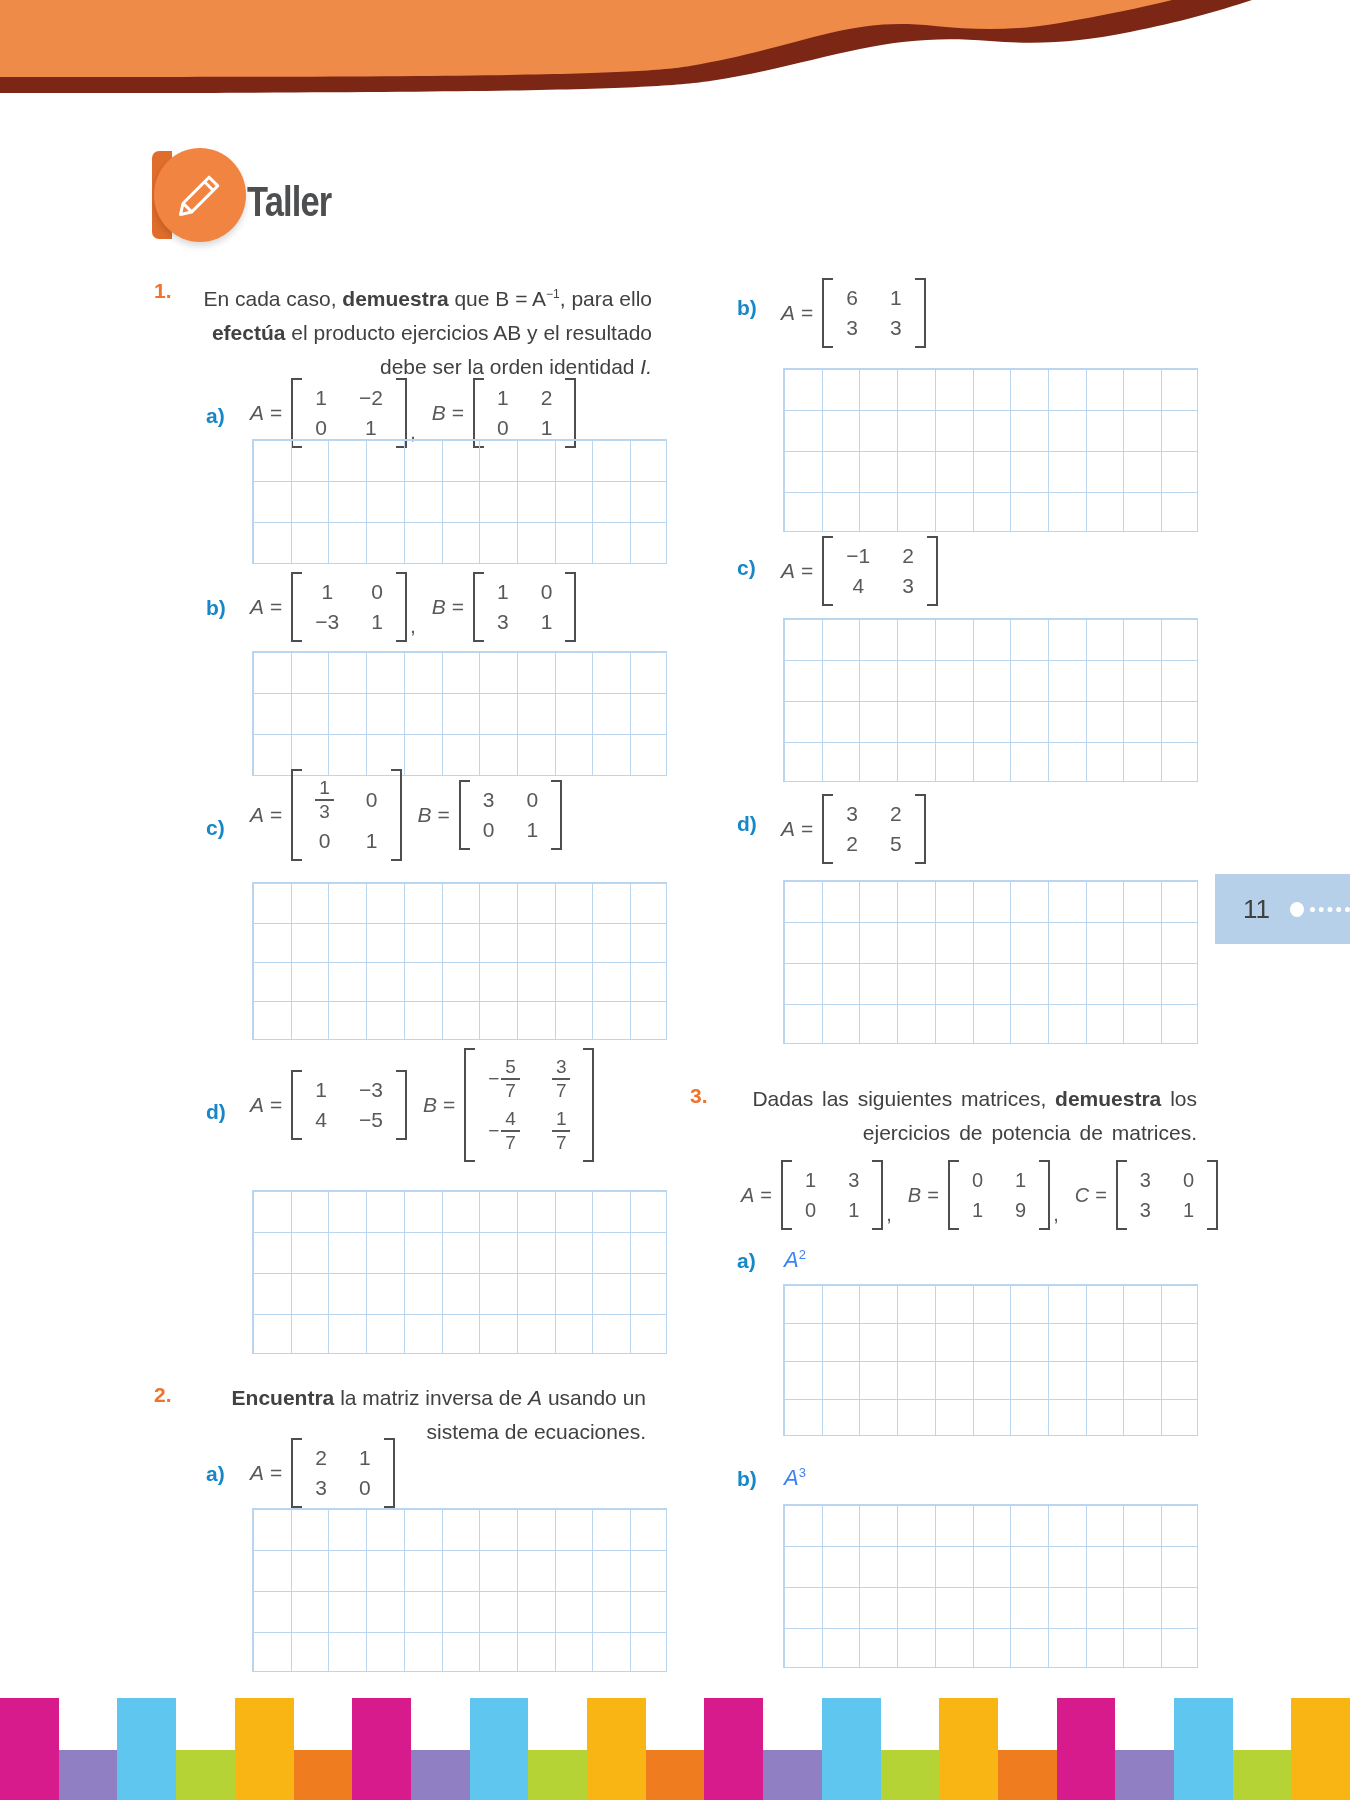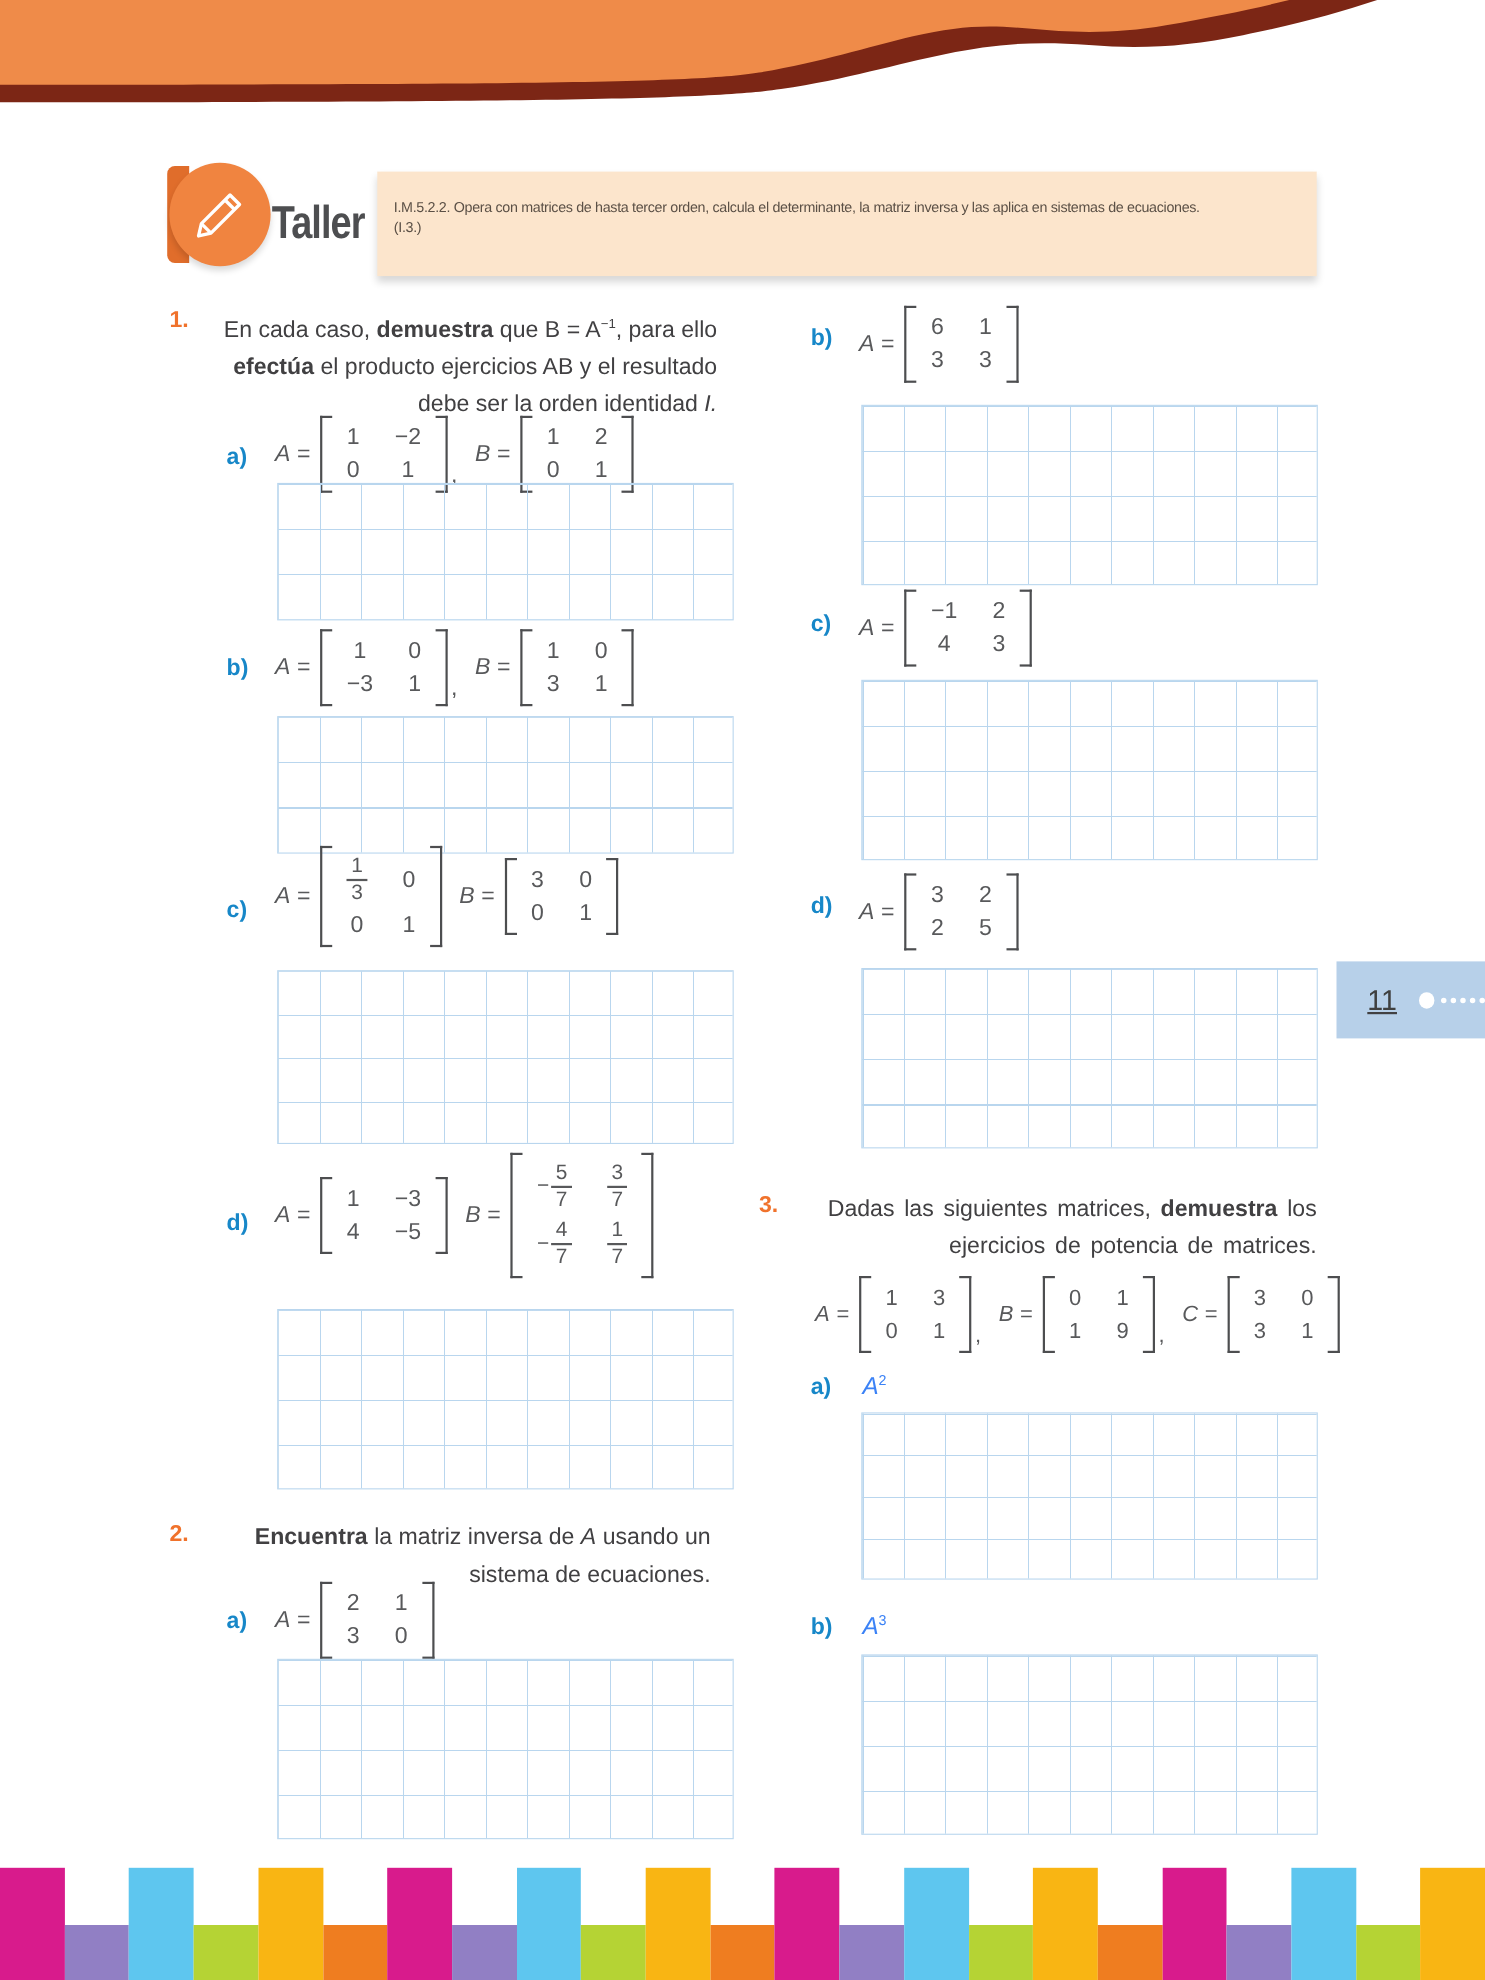--- a/index.html
+++ b/index.html
@@ -54,21 +54,21 @@
       repeating-linear-gradient(to right,#b9d6ee 0 1px,transparent 1px 37.7px),
       repeating-linear-gradient(to bottom,#b9d6ee 0 1px,transparent 1px 41px);
   }
   .g3{height:125px;}
   .g4{height:164px;}
   .g4s{height:152px;background-image:
       repeating-linear-gradient(to right,#b9d6ee 0 1px,transparent 1px 37.7px),
       repeating-linear-gradient(to bottom,#b9d6ee 0 1px,transparent 1px 38px);}
   
   .ptab{position:absolute;left:1215px;top:874px;width:135px;height:70px;background:#b7d0e9;
-    display:flex;align-items:center;text-decoration:underline;}
+    display:flex;align-items:center;}
   .pnum{font-size:26px;color:#3f4040;margin-left:28px;}
   .pdot{width:15px;height:15px;border-radius:50%;background:#fff;margin-left:20px;}
   .pdots{width:42px;border-top:5px dotted #fff;margin-left:6px;}
   
   .footer{position:absolute;left:0;bottom:0;width:1350px;height:102px;display:flex;align-items:flex-end;}
   .fblock{flex:1;height:50px;}
   .fblock.tall{height:102px;}
 </style>
 </head>
 <body>
@@ -85,24 +85,20 @@
     <span class="badge-circle">
       <svg width="52" height="52" viewBox="0 0 24 24">
         <path d="M16.2 3.8 l4 4 L8.2 19.8 l-5.2 1.2 1.2-5.2 z" fill="none" stroke="#ffffff" stroke-width="1.4" stroke-linejoin="round"></path>
         <path d="M14.1 5.9 l4 4" fill="none" stroke="#ffffff" stroke-width="1.4"></path>
         <path d="M4.2 15.8 l4 4" fill="none" stroke="#ffffff" stroke-width="1.4"></path>
       </svg>
     </span>
   </div>
   <div class="badge-title">Taller</div>
 
-  <div class="standard-box">
-    <div class="std-line">I.M.5.2.2. Opera con matrices de hasta tercer orden, calcula el determinante, la matriz inversa y las aplica en sistemas de ecuaciones.</div>
-    <div class="std-code">(I.3.)</div>
-  </div>
 
   <div class="exnum" style="left:154px;top:279px">1.</div>
   <div class="extext" style="left:196px;top:277px;width:456px"><span>En cada caso, </span><span class="seg-b">demuestra</span><span> que B = A</span><sup>−1</sup><span>, para ello</span><br><span class="seg-b">efectúa</span><span> el producto ejercicios AB y el resultado</span><br><span>debe ser la orden identidad </span><span class="seg-i">I.</span></div>
 
   <div class="itemlabel" style="left:206px;top:404px">a)</div>
   <div class="mrow" style="left:250px;top:378px">
       <span class="mgroup">
         <span class="mvar">A</span>
         <span class="meq">=</span>
         <span class="mx">

